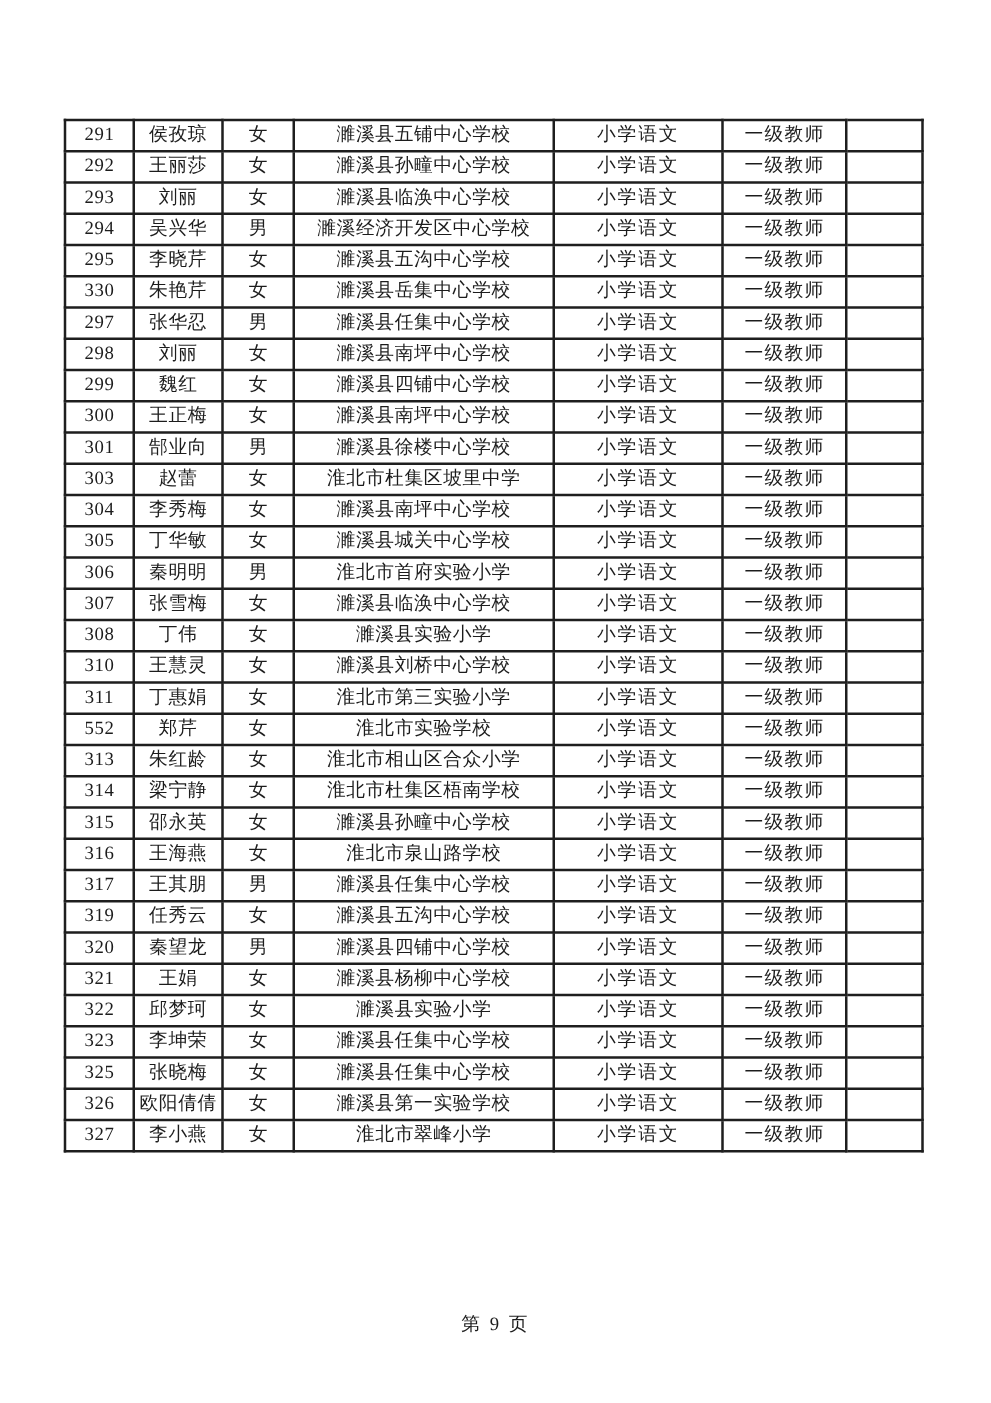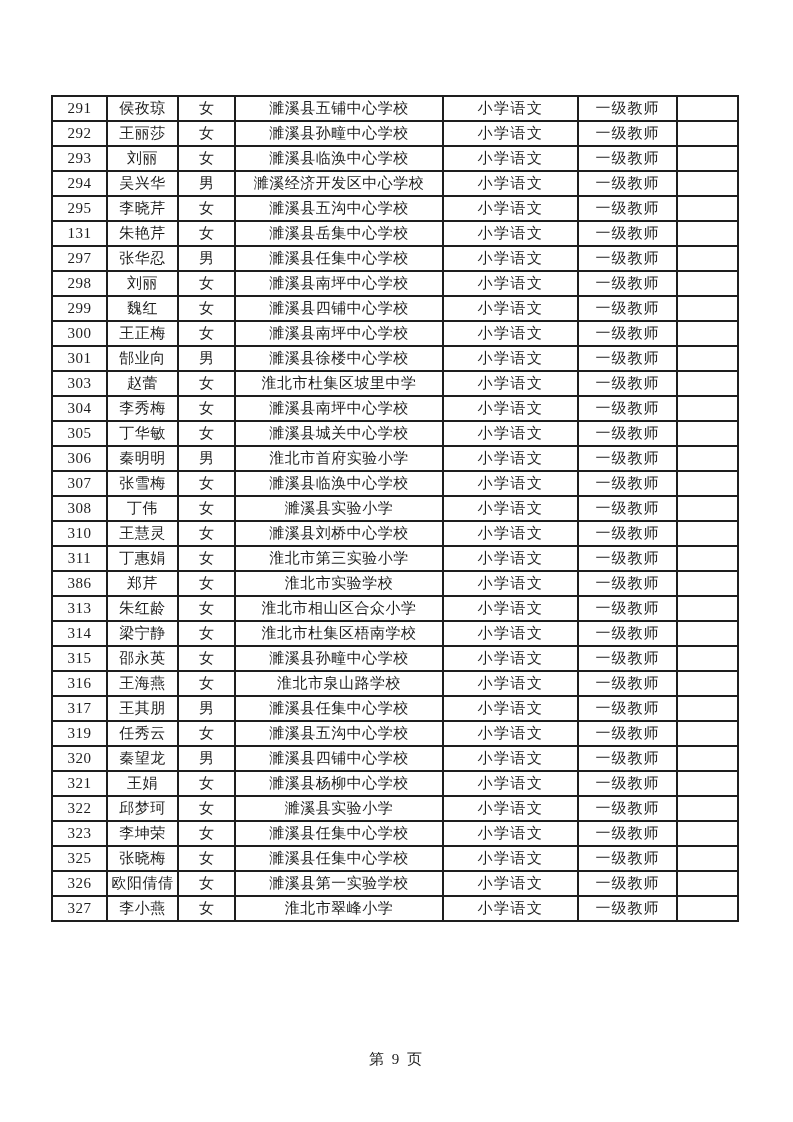--- a/index.html
+++ b/index.html
@@ -110,21 +110,21 @@
         <tr>
           <td class="col-no">295</td>
           <td class="col-name">李晓芹</td>
           <td class="col-gender">女</td>
           <td class="col-school">濉溪县五沟中心学校</td>
           <td class="col-subject">小学语文</td>
           <td class="col-title">一级教师</td>
           <td class="col-remark"></td>
         </tr>
         <tr>
-          <td class="col-no">131</td>
+          <td class="col-no">330</td>
           <td class="col-name">朱艳芹</td>
           <td class="col-gender">女</td>
           <td class="col-school">濉溪县岳集中心学校</td>
           <td class="col-subject">小学语文</td>
           <td class="col-title">一级教师</td>
           <td class="col-remark"></td>
         </tr>
         <tr>
           <td class="col-no">297</td>
           <td class="col-name">张华忍</td>
@@ -236,21 +236,21 @@
         <tr>
           <td class="col-no">311</td>
           <td class="col-name">丁惠娟</td>
           <td class="col-gender">女</td>
           <td class="col-school">淮北市第三实验小学</td>
           <td class="col-subject">小学语文</td>
           <td class="col-title">一级教师</td>
           <td class="col-remark"></td>
         </tr>
         <tr>
-          <td class="col-no">386</td>
+          <td class="col-no">552</td>
           <td class="col-name">郑芹</td>
           <td class="col-gender">女</td>
           <td class="col-school">淮北市实验学校</td>
           <td class="col-subject">小学语文</td>
           <td class="col-title">一级教师</td>
           <td class="col-remark"></td>
         </tr>
         <tr>
           <td class="col-no">313</td>
           <td class="col-name">朱红龄</td>

